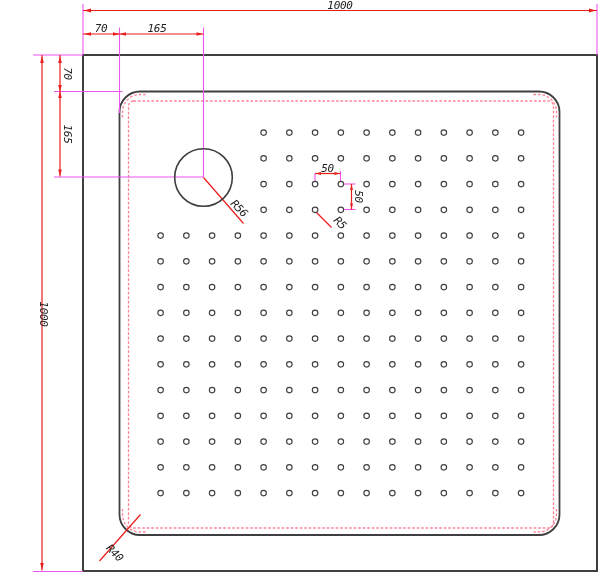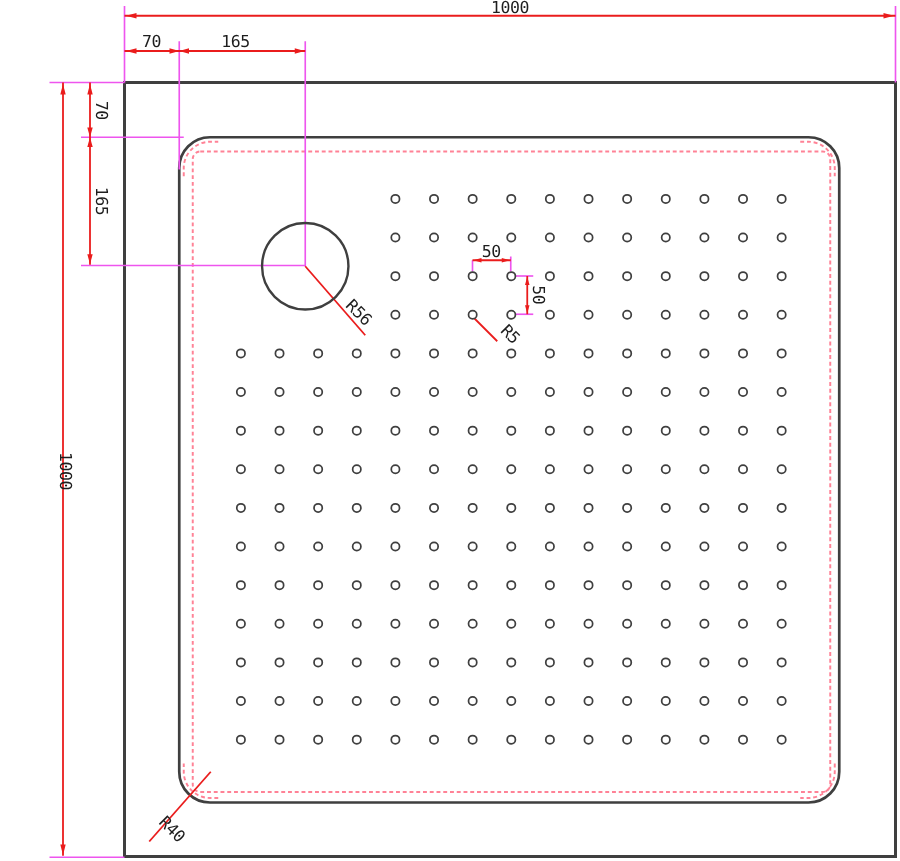--- a/index.html
+++ b/index.html
@@ -1,17 +1,17 @@
 <!DOCTYPE html>
 <html><head>
 <meta charset="utf-8">
 <style>
   html,body{margin:0;padding:0;background:#ffffff;}
   .canvas{position:relative;width:600px;height:574px;background:#ffffff;overflow:hidden;
-          font-family:"DejaVu Sans Mono","Liberation Mono",monospace;}
+          font-family:"DejaVu Sans Mono","Liberation Mono",monospace;font-style:italic;}
   svg{display:block;}
   text{font-family:"DejaVu Sans Mono","Liberation Mono",monospace;
        font-size:11px;fill:#1e1e1e;letter-spacing:-0.3px;}
   .outline{stroke:#3f3f3f;fill:none;}
   .ext{stroke:#ee55ee;stroke-width:1.1;}
   .dim{stroke:#ea1c1c;stroke-width:1.2;}
   .arrow{fill:#ea1c1c;stroke:none;}
   .hidden-edge{stroke:#ff8296;stroke-width:1.3;fill:none;stroke-dasharray:2.6 1.9;}
 </style>
 </head>

